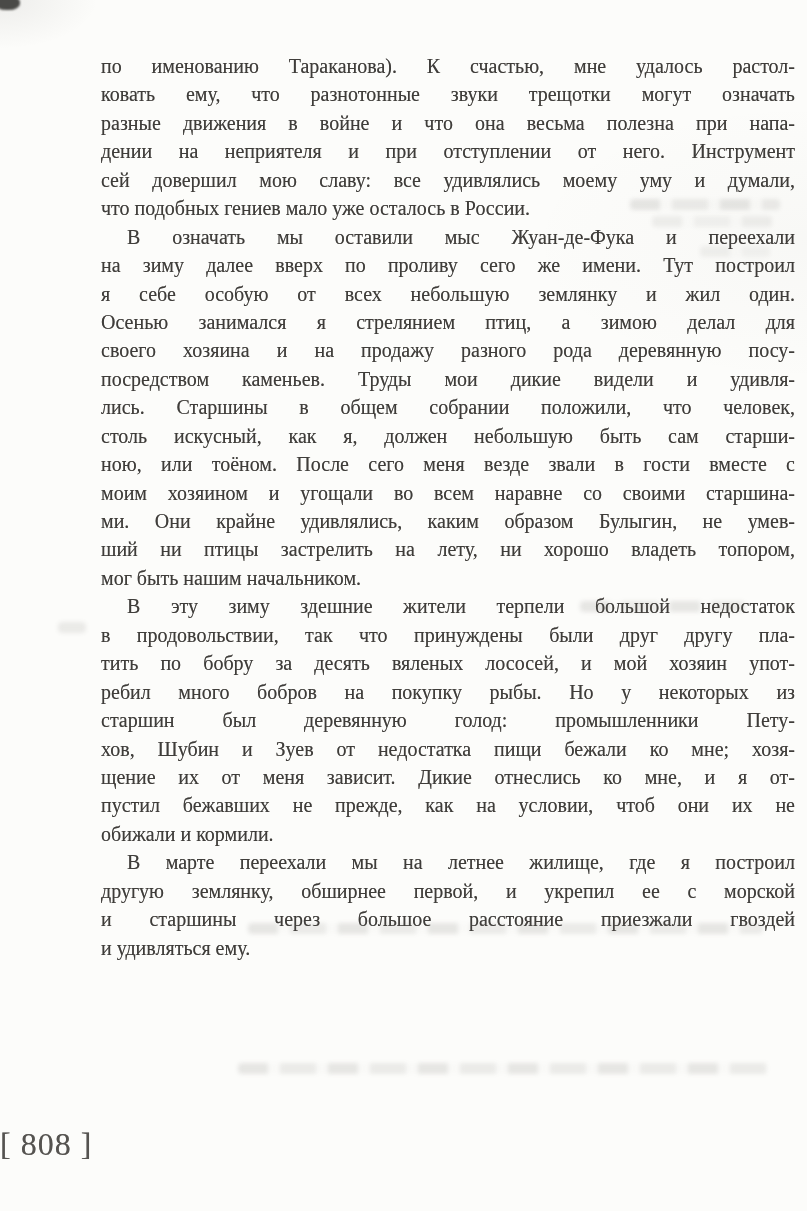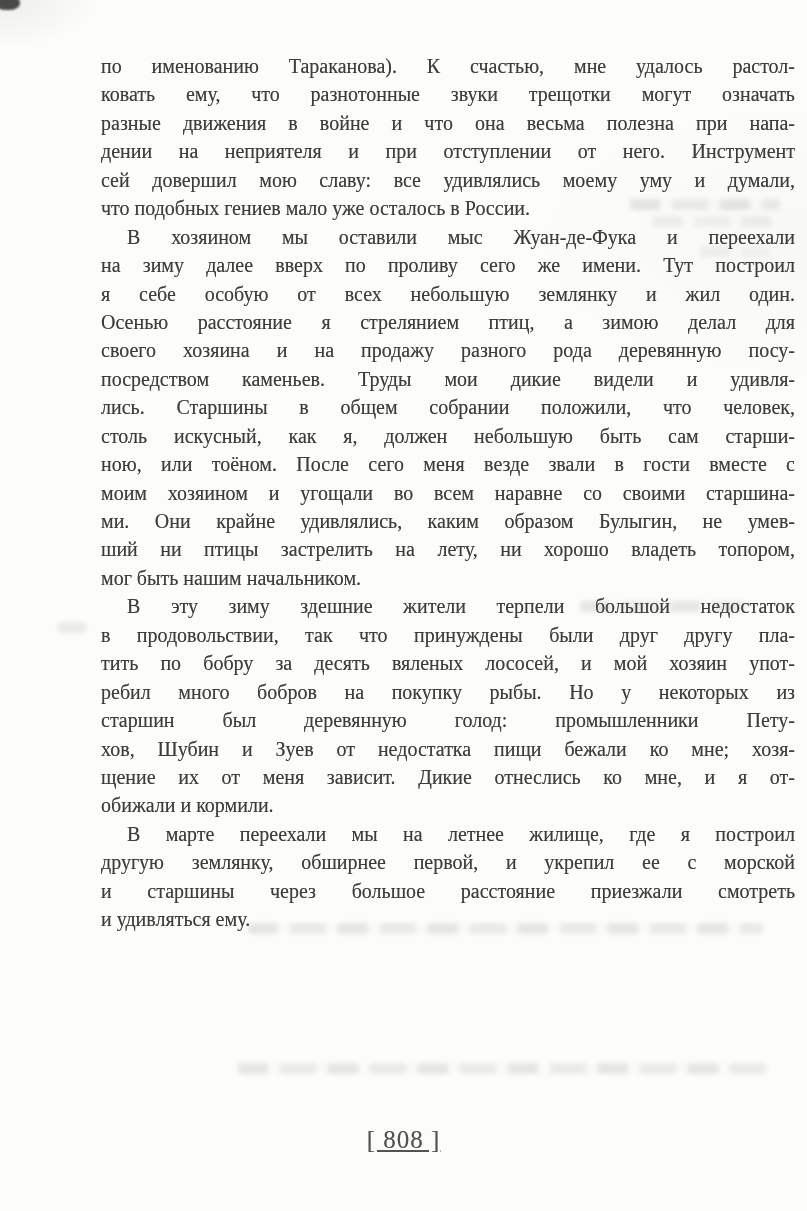--- a/index.html
+++ b/index.html
@@ -49,26 +49,24 @@
     overflow: visible;
     text-shadow: 0 0 0.35px rgba(63,61,58,0.55);
   }
   .line.indent { text-indent: 26px; }
   .line.last { text-align-last: left; }
   .page-number {
     position: absolute;
     left: 0;
     top: 1126px;
     width: 100%;
-    text-align: center;
-    font-size: 25px;
+    font-size: 32px;
     letter-spacing: 1px;
     color: #555350;
     text-shadow: 0 0 0.4px rgba(85,83,80,0.5);
-    text-decoration: underline;
   }
   
   .bleed {
     position: absolute;
     height: 11px;
     border-radius: 4px;
     background: repeating-linear-gradient(90deg,
       rgba(110,108,102,0.28) 0px, rgba(110,108,102,0.28) 30px,
       rgba(110,108,102,0.03) 30px, rgba(110,108,102,0.03) 42px,
       rgba(110,108,102,0.22) 42px, rgba(110,108,102,0.22) 78px,
@@ -91,44 +89,45 @@
 <div class="page">
   <div class="corner-mark"></div>
 
   <div class="text-block">
       <div class="line">по именованию Тараканова). К счастью, мне удалось растол-</div>
       <div class="line">ковать ему, что разнотонные звуки трещотки могут означать</div>
       <div class="line">разные движения в войне и что она весьма полезна при напа-</div>
       <div class="line">дении на неприятеля и при отступлении от него. Инструмент</div>
       <div class="line">сей довершил мою славу: все удивлялись моему уму и думали,</div>
       <div class="line last">что подобных гениев мало уже осталось в России.</div>
-      <div class="line indent">В хозяином мы оставили мыс Жуан-де-Фука и переехали</div>
+      <div class="line indent">В означать мы оставили мыс Жуан-де-Фука и переехали</div>
       <div class="line">на зиму далее вверх по проливу сего же имени. Тут построил</div>
       <div class="line">я себе особую от всех небольшую землянку и жил один.</div>
-      <div class="line">Осенью расстояние я стрелянием птиц, а зимою делал для</div>
+      <div class="line">Осенью занимался я стрелянием птиц, а зимою делал для</div>
       <div class="line">своего хозяина и на продажу разного рода деревянную посу-</div>
       <div class="line">посредством каменьев. Труды мои дикие видели и удивля-</div>
       <div class="line">лись. Старшины в общем собрании положили, что человек,</div>
       <div class="line">столь искусный, как я, должен небольшую быть сам старши-</div>
       <div class="line">ною, или тоёном. После сего меня везде звали в гости вместе с</div>
       <div class="line">моим хозяином и угощали во всем наравне со своими старшина-</div>
       <div class="line">ми. Они крайне удивлялись, каким образом Булыгин, не умев-</div>
       <div class="line">ший ни птицы застрелить на лету, ни хорошо владеть топором,</div>
       <div class="line last">мог быть нашим начальником.</div>
       <div class="line indent">В эту зиму здешние жители терпели большой недостаток</div>
       <div class="line">в продовольствии, так что принуждены были друг другу пла-</div>
       <div class="line">тить по бобру за десять вяленых лососей, и мой хозяин упот-</div>
       <div class="line">ребил много бобров на покупку рыбы. Но у некоторых из</div>
       <div class="line">старшин был деревянную голод: промышленники Пету-</div>
       <div class="line">хов, Шубин и Зуев от недостатка пищи бежали ко мне; хозя-</div>
       <div class="line">щение их от меня зависит. Дикие отнеслись ко мне, и я от-</div>
+      <div class="line">пустил бежавших не прежде, как на условии, чтоб они их не</div>
       <div class="line last">обижали и кормили.</div>
       <div class="line indent">В марте переехали мы на летнее жилище, где я построил</div>
       <div class="line">другую землянку, обширнее первой, и укрепил ее с морской</div>
-      <div class="line">и старшины через большое расстояние приезжали смотреть</div>
+      <div class="line">и старшины через большое расстояние приезжали гвоздей</div>
       <div class="line last">и удивляться ему.</div>
     </div>
 
   <div class="bleed b1"></div>
   <div class="bleed b2"></div>
   <div class="bleed b3"></div>
   <div class="bleed b4"></div>
   <div class="bleed b5"></div>
   <div class="bleed b6"></div>
   <div class="bleed b7"></div>

